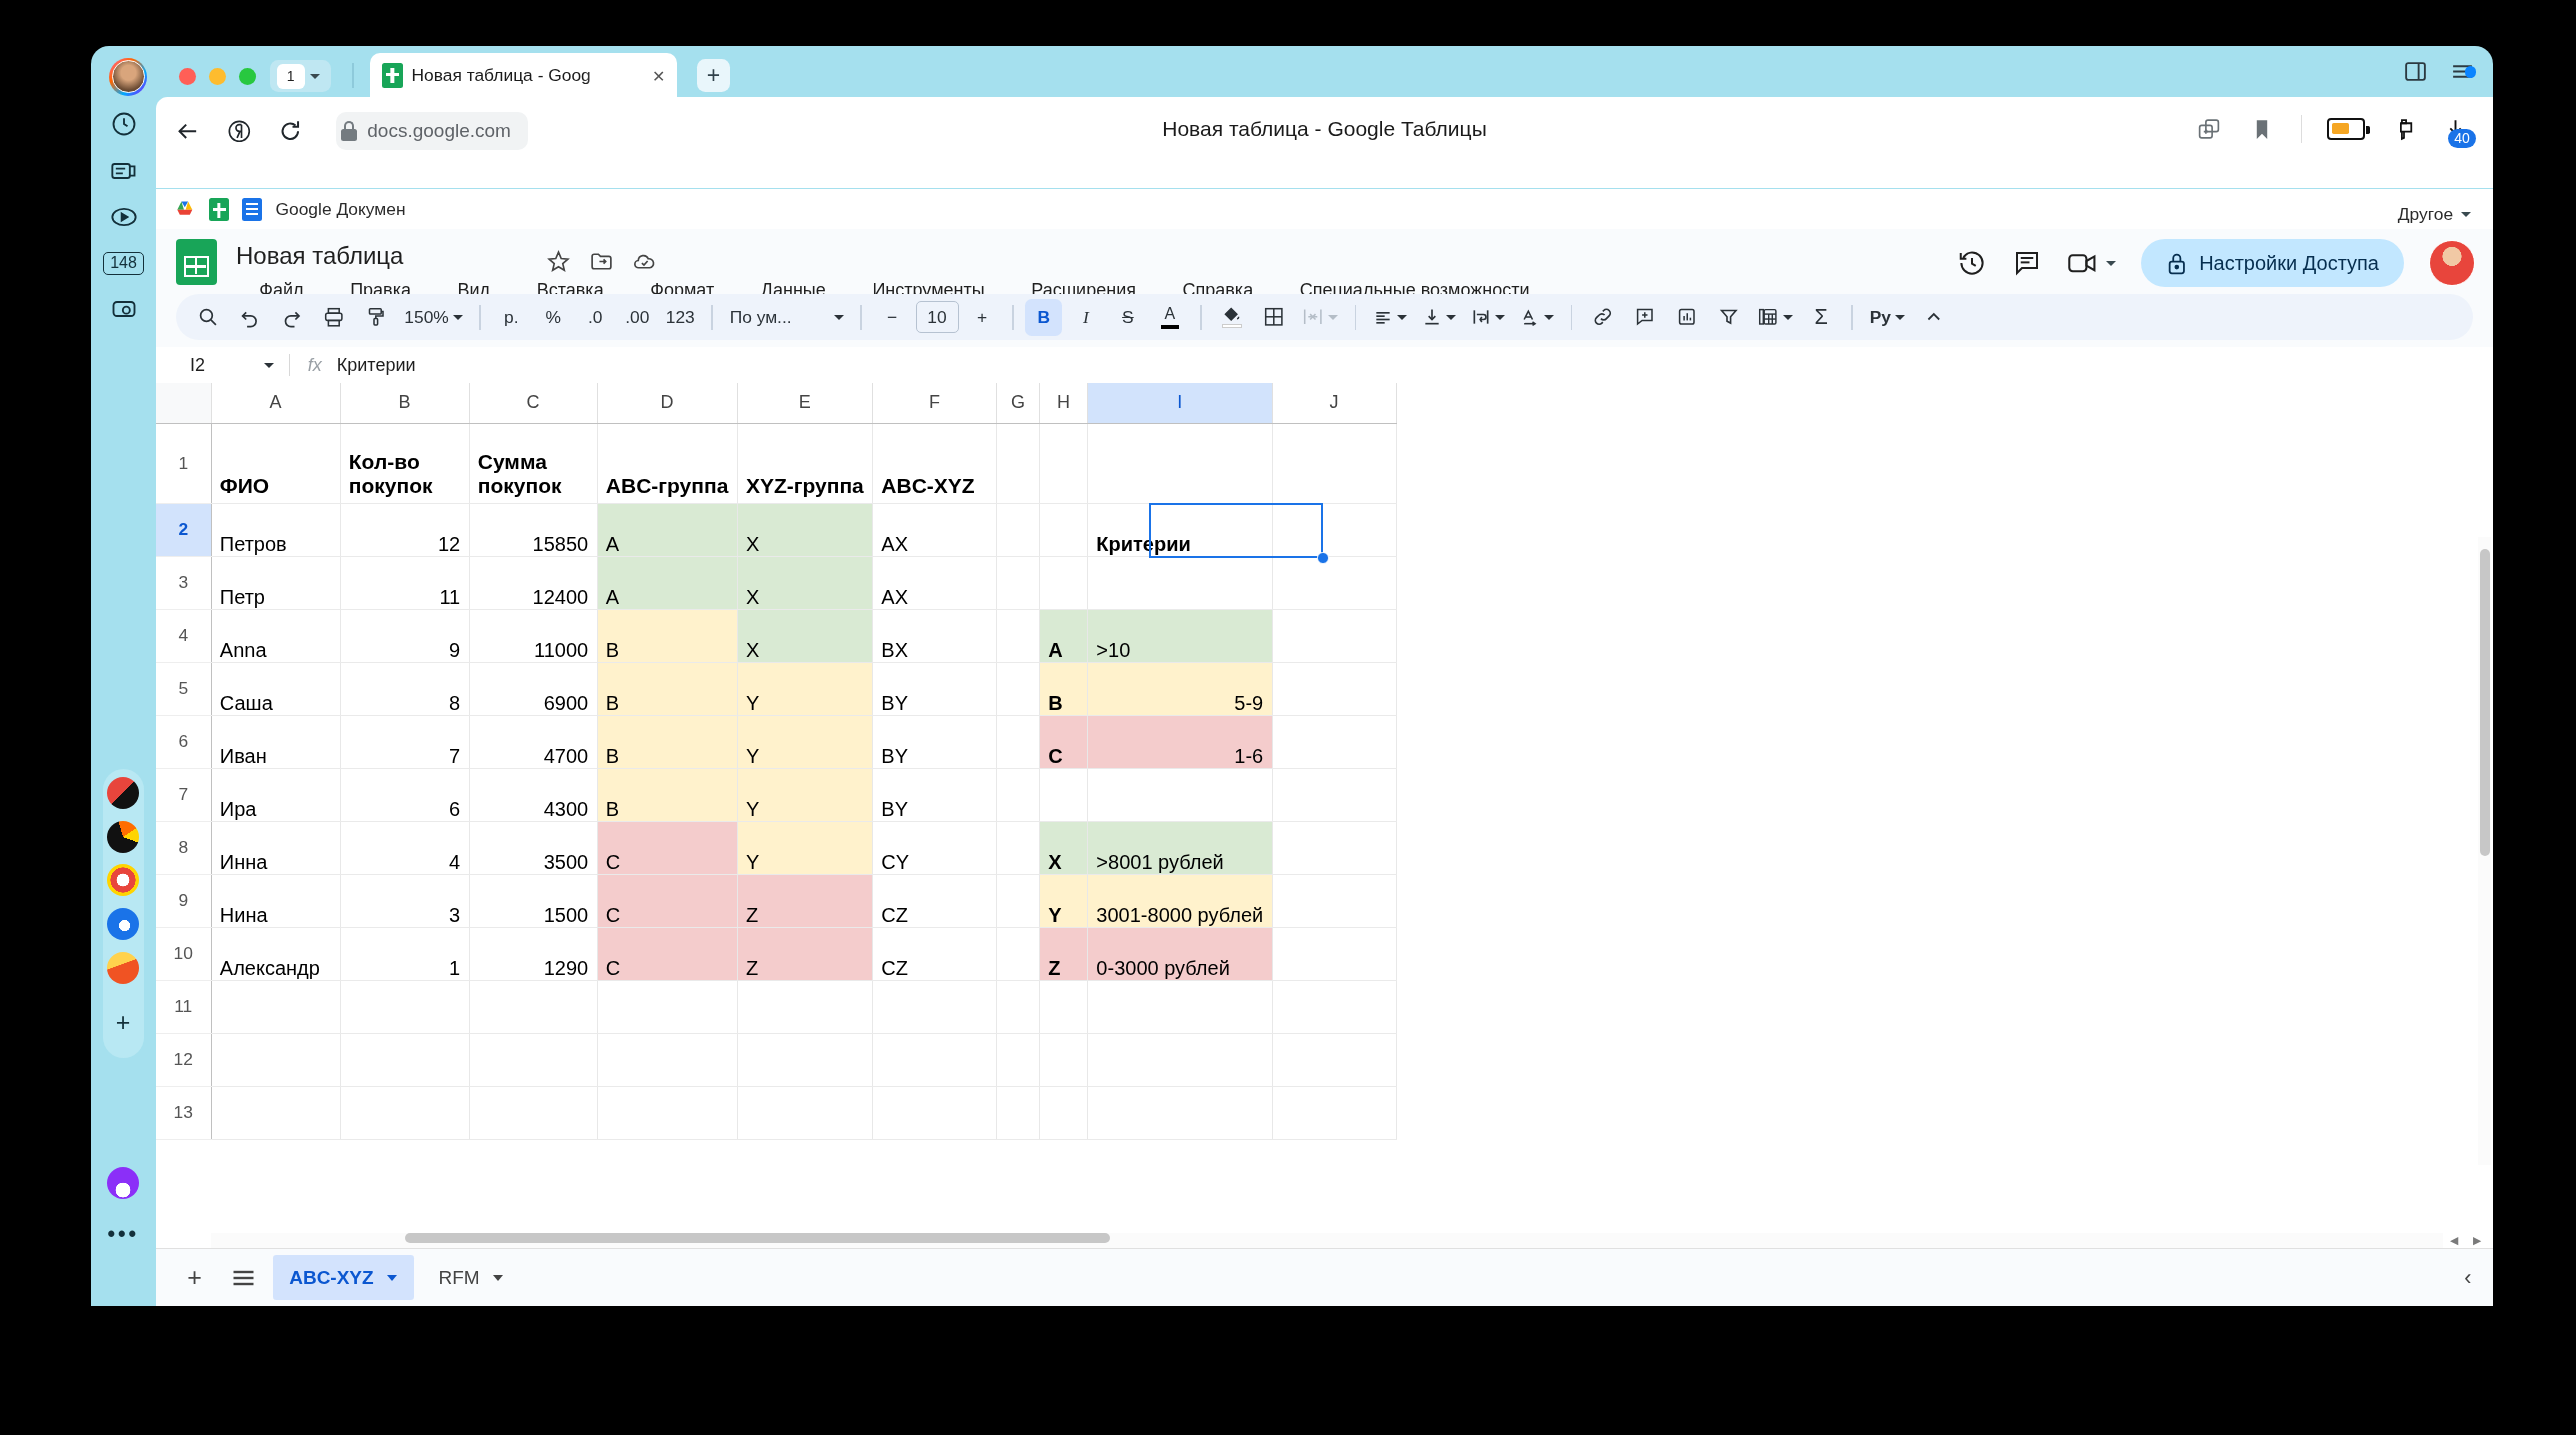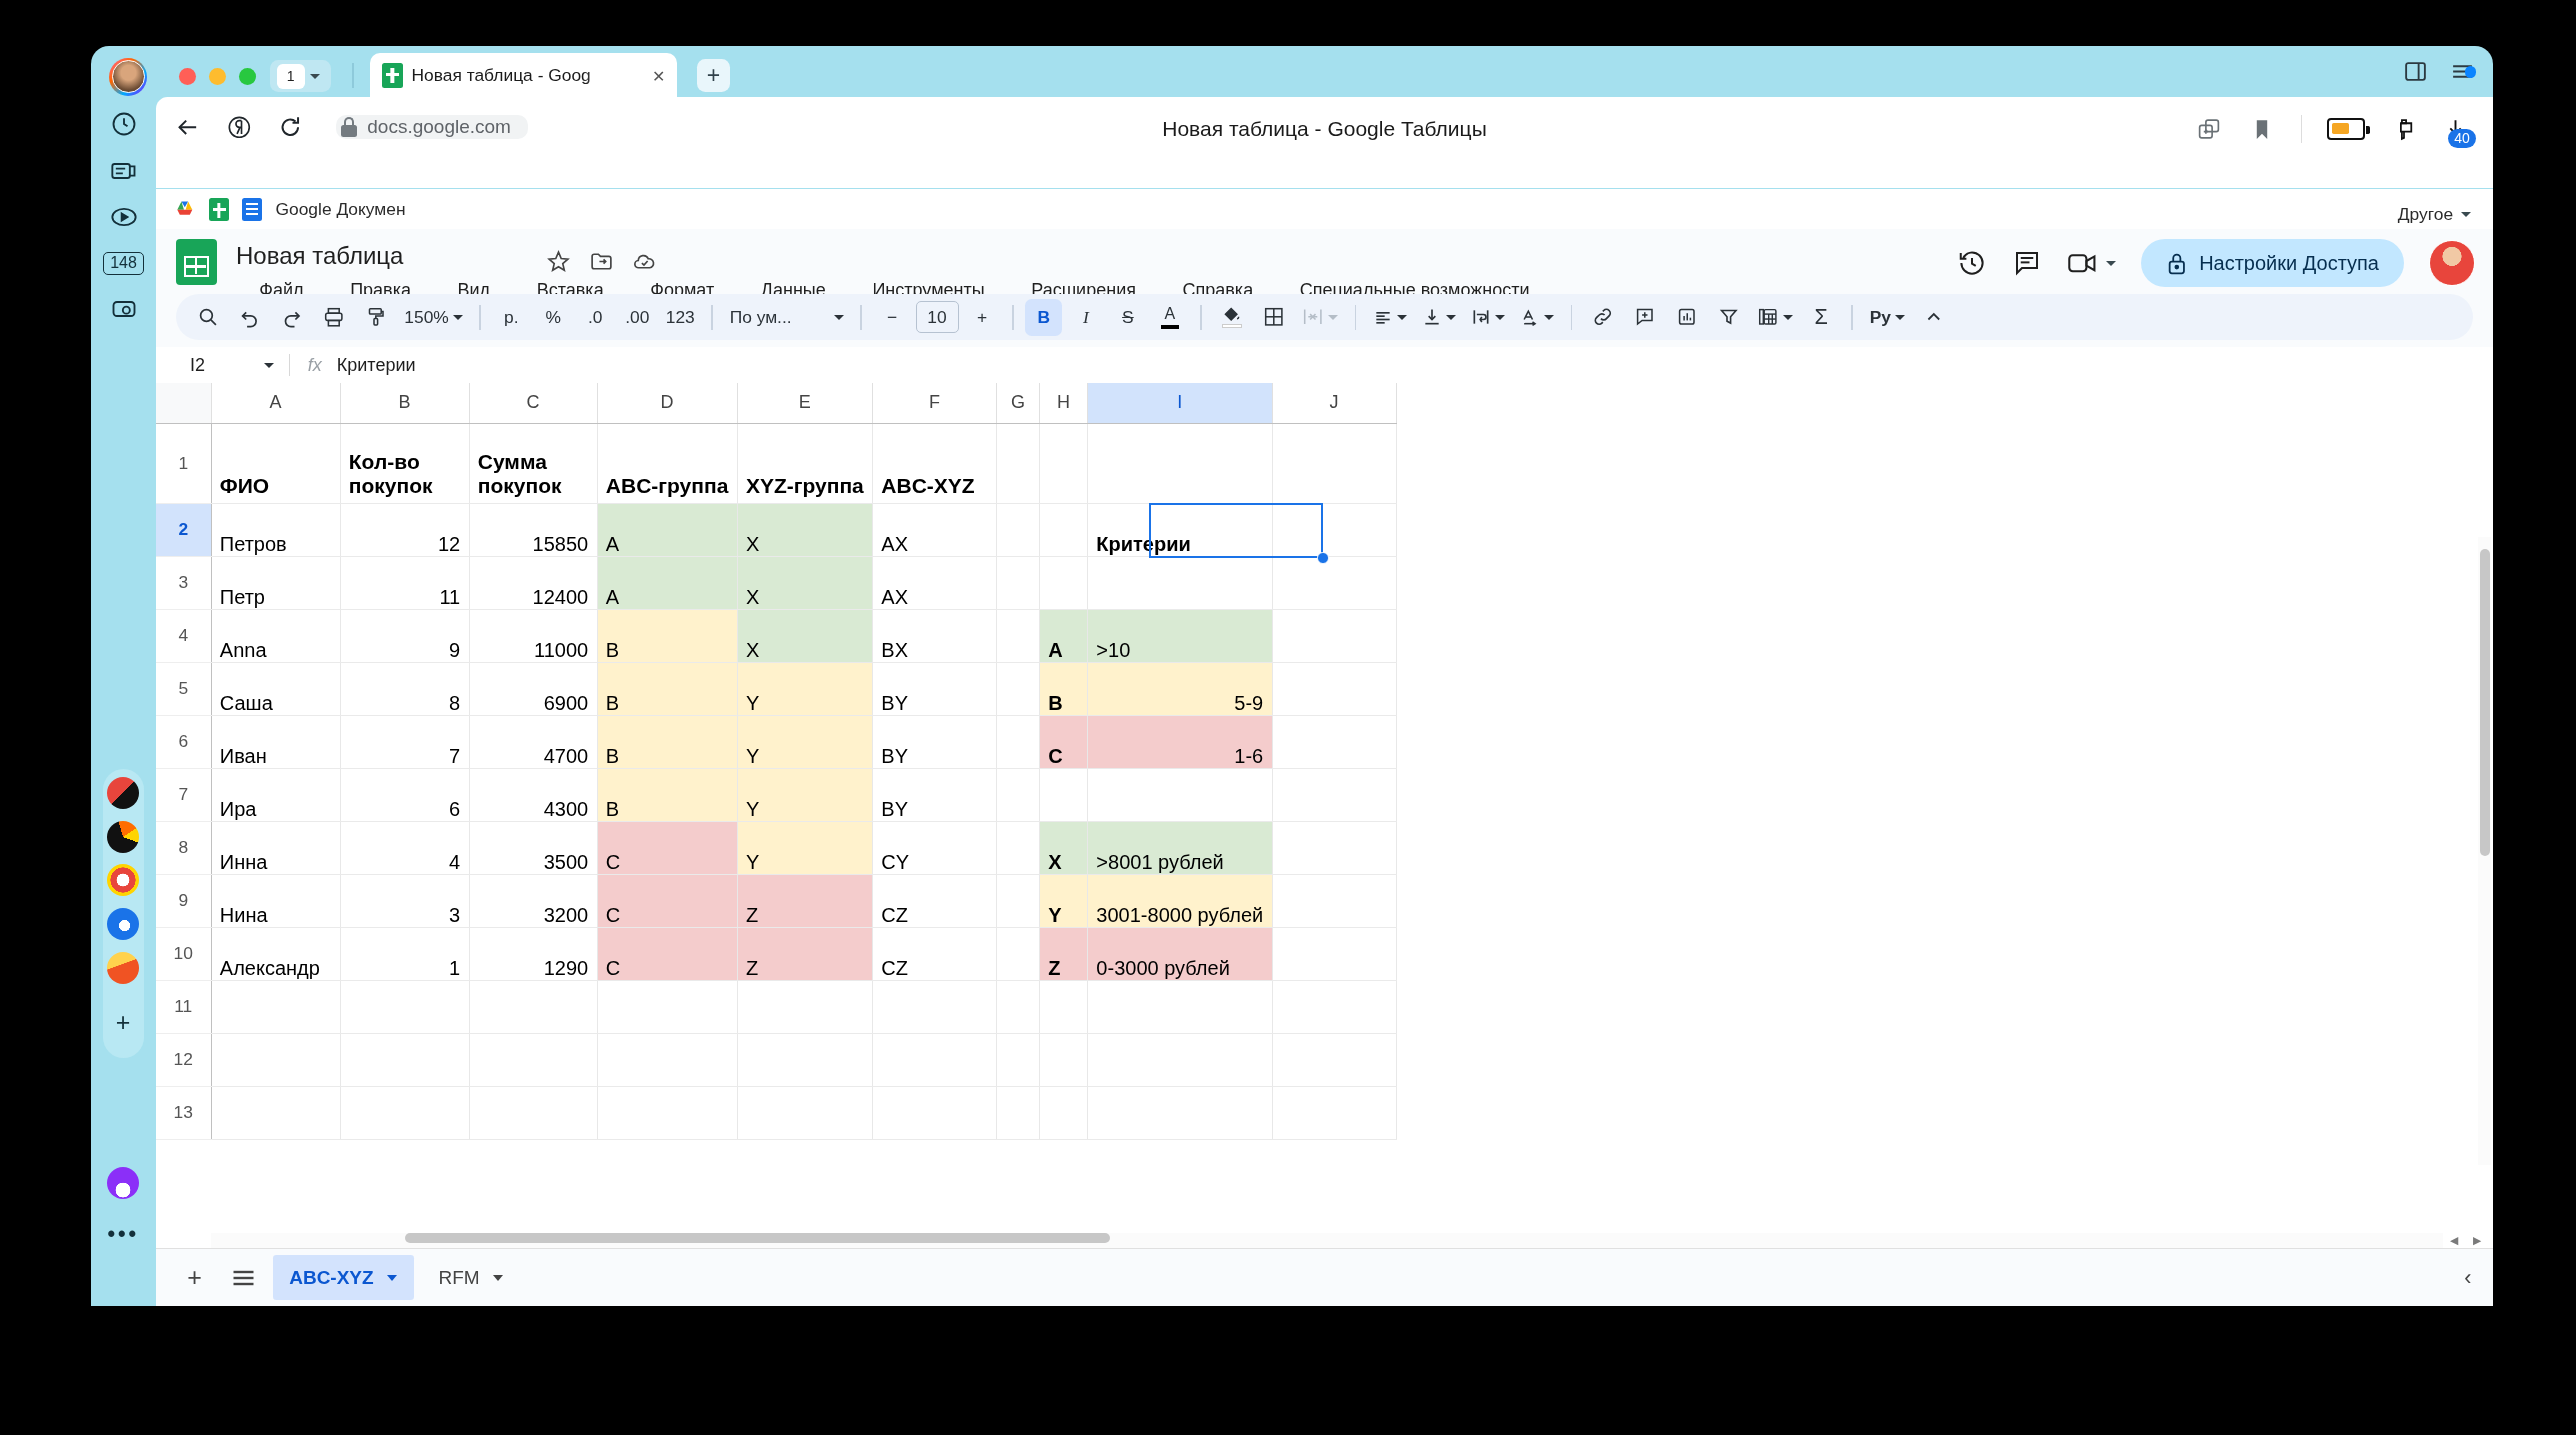--- a/index.html
+++ b/index.html
@@ -53,21 +53,21 @@
   .app { width:32px; height:32px; border-radius:50%; }
   #sbfoot { position:absolute; left:11.6px; bottom:58px; width:41px; display:flex;
     flex-direction:column; align-items:center; gap:21.6px; }
 
   
   #chrome { position:absolute; left:65px; top:51px; right:0; height:91px; background:#fff;
     border-radius:11.6px 0 0 0; }
   #navrow { position:absolute; left:16.6px; top:15px; display:flex; align-items:center; gap:21.6px; }
   .navbtn { width:30px; height:30px; display:flex; align-items:center; justify-content:center;
     color:#20262b; font-size:21.6px; }
-  #urlpill { display:flex; align-items:center; gap:10px; height:24px; padding:0 16.6px 0 5px;
+  #urlpill { display:flex; align-items:center; gap:10px; height:38px; padding:0 16.6px 0 5px;
     background:#f1f3f4; border-radius:10px; margin-left:8.3px; }
   #lock { width:16.6px; height:20px; position:relative; }
   #lock .body { position:absolute; bottom:0; left:0; width:16.6px; height:12.4px; background:#747b80; border-radius:2.5px; }
   #lock .sh { position:absolute; top:0; left:3.3px; width:10px; height:10px; border:2.5px solid #747b80;
     border-bottom:none; border-radius:5.8px 5.8px 0 0; }
   #urltext { font-size:19px; color:#5f6368; }
   #pagetitle { position:absolute; left:0; right:0; top:20px; text-align:center; font-size:21px; color:#1b1b1b; }
   #chromeright { position:absolute; right:21.6px; top:18px; display:flex; align-items:center; gap:25px; }
   .cri { width:28px; height:25px; color:#23282c; position:relative; }
   #battery { width:38px; height:21.6px; border:2.5px solid #111; border-radius:4.1px; position:relative; }
@@ -715,21 +715,21 @@
           <td class="cell"></td>
           <td class="cell gA bold">X</td>
           <td class="cell gA">&gt;8001 рублей</td>
           <td class="cell"></td>
         </tr>
 
         <tr style="height:53px">
           <td class="rowhdr">9</td>
           <td class="cell">Нина</td>
           <td class="cell num">3</td>
-          <td class="cell num">3200</td>
+          <td class="cell num">1500</td>
           <td class="cell gC">C</td>
           <td class="cell gC">Z</td>
           <td class="cell">CZ</td>
           <td class="cell"></td>
           <td class="cell gB bold">Y</td>
           <td class="cell gB">3001-8000 рублей</td>
           <td class="cell"></td>
         </tr>
 
         <tr style="height:53px">

